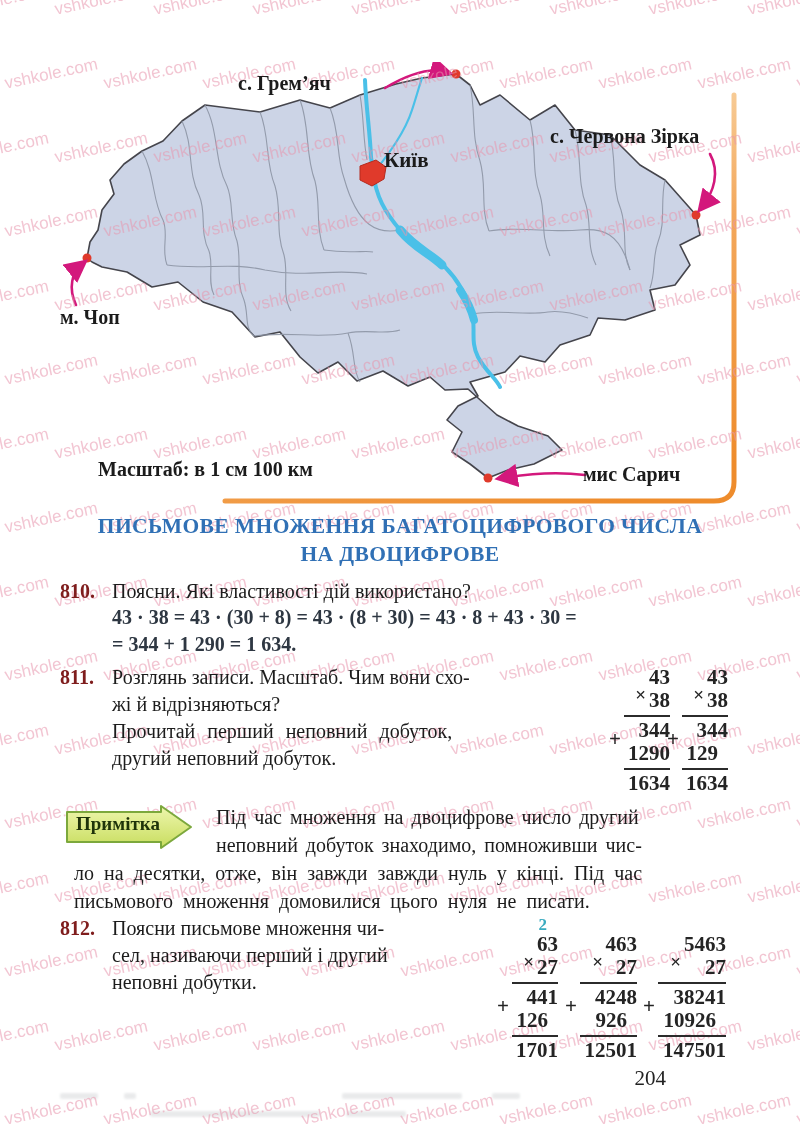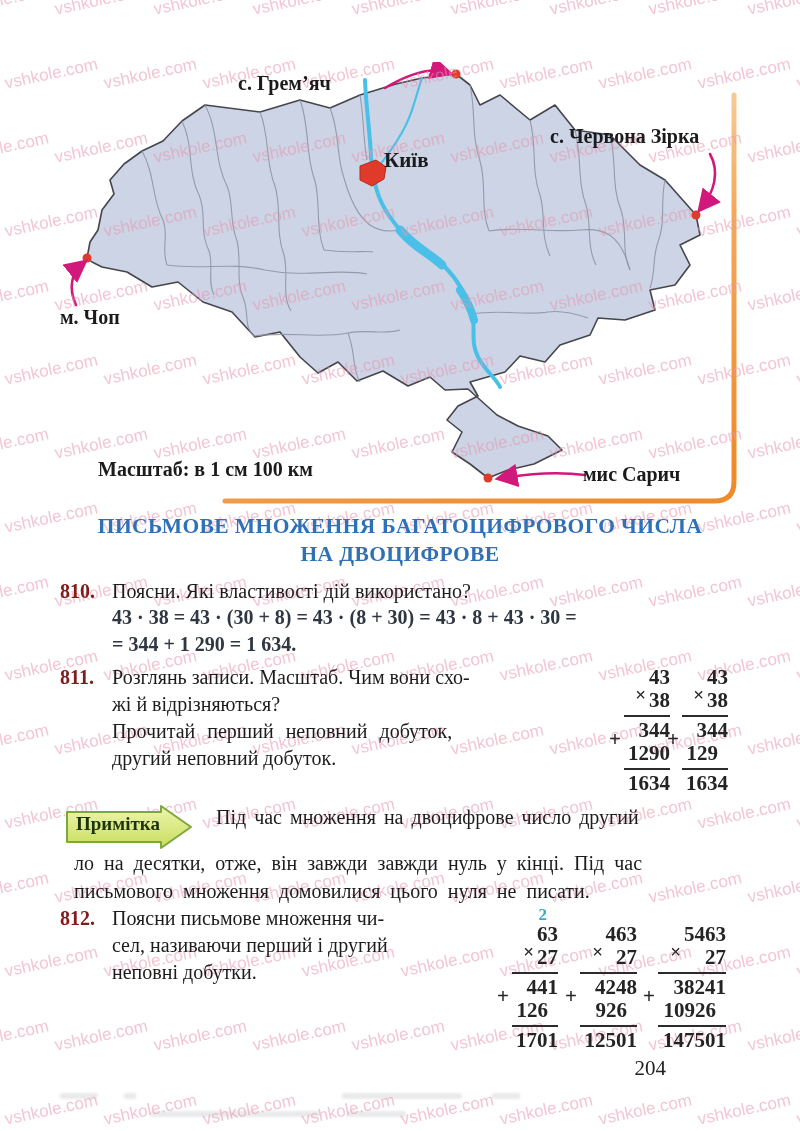--- a/index.html
+++ b/index.html
@@ -348,20 +348,21 @@
                 <stop offset="0" stop-color="#eef6ae"></stop>
                   <stop offset="1" stop-color="#c8dd5e"></stop>
               </linearGradient>
             </defs>
             <path d="M3,9 L97,9 L97,3 L127,24 L97,45 L97,39 L3,39 Z" fill="url(#ng)" stroke="#7ca83c" stroke-width="2" stroke-linejoin="round"></path>
           </svg>
           <span class="note-label">Примітка</span>
         </div>
         <div class="note-lines">
           <div>Під час множення на двоцифрове число другий</div>
+          <div>неповний добуток знаходимо, помноживши чис-</div>
         </div>
       </div>
       <div class="note-full">ло на десятки, отже, він завжди завжди нуль у кінці. Під час</div>
       <div class="note-full">письмового множення домовилися цього нуля не писати.</div>
     </div>
 
     <div class="prow row812">
       <div class="ptextcol">
         <div class="pline"><span class="pnum">812.</span><span>Поясни письмове множення чи-</span></div>
         <div class="pind">сел, називаючи перший і другий</div>

